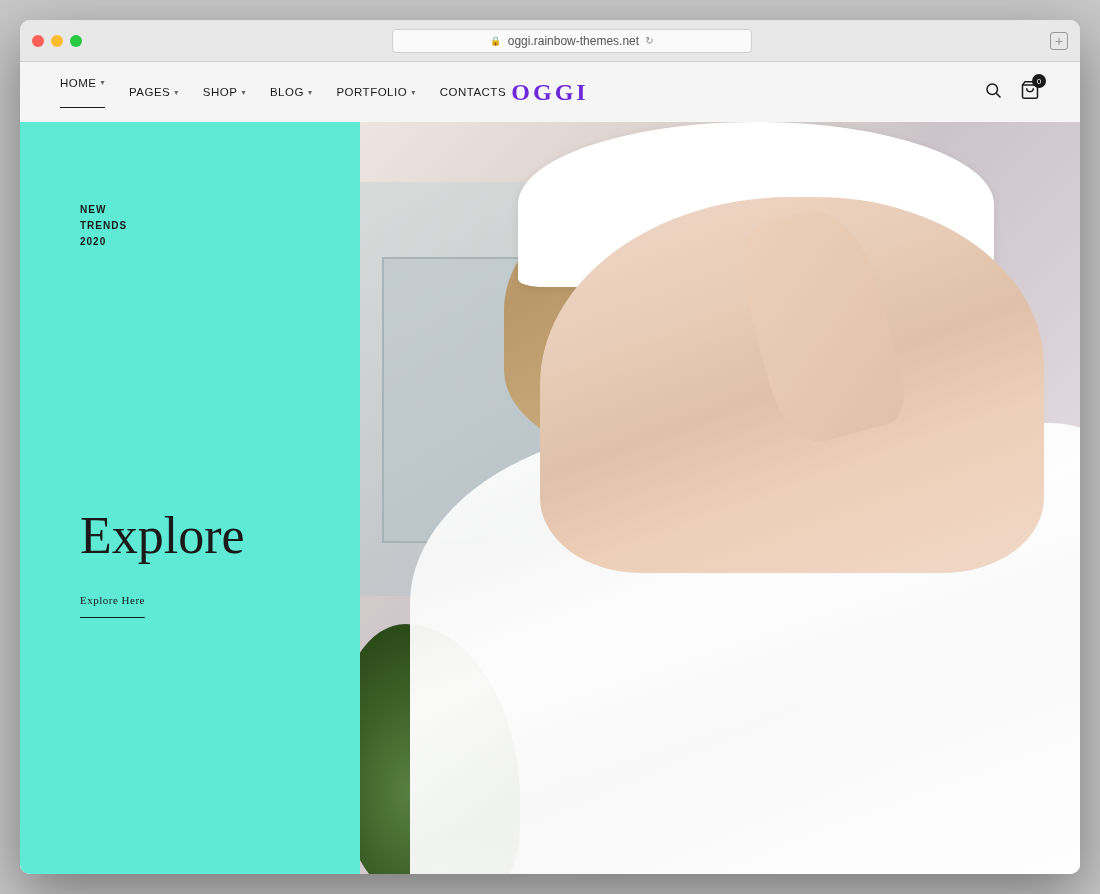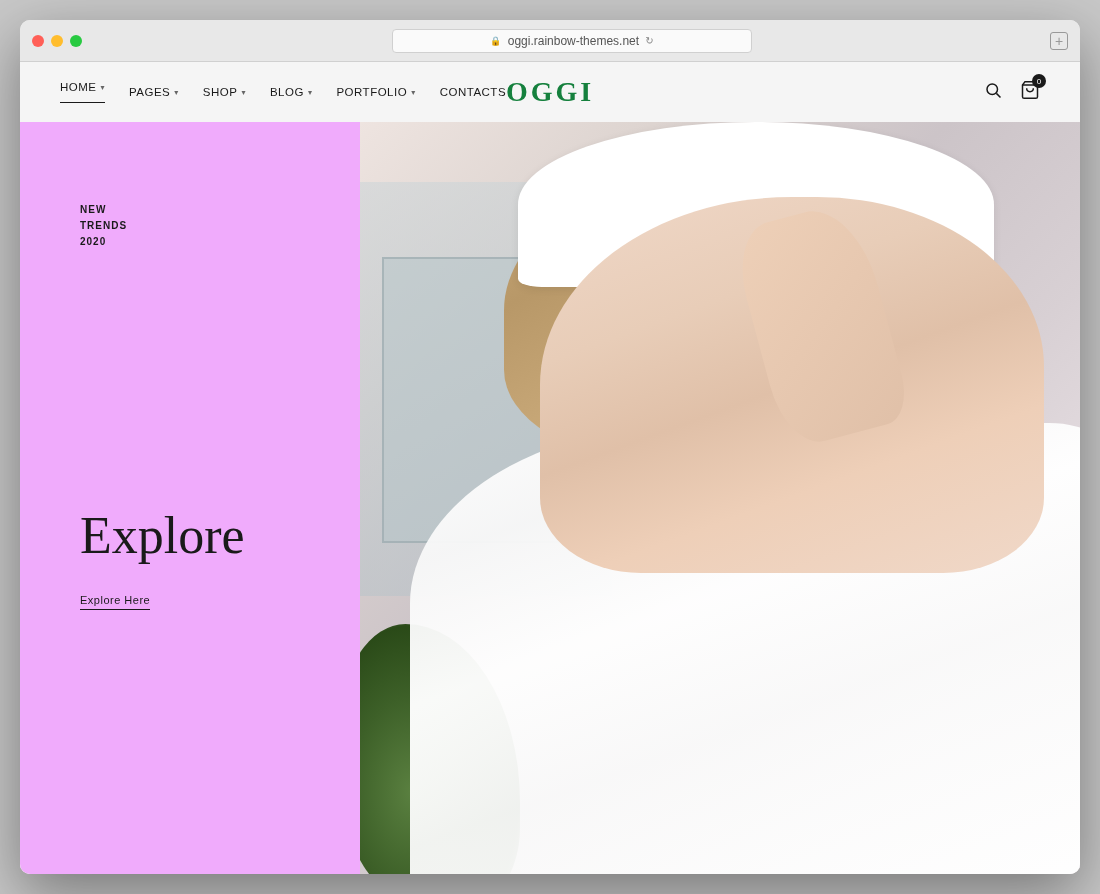--- a/index.html
+++ b/index.html
@@ -121,36 +121,36 @@
       text-transform: uppercase;
       cursor: pointer;
       display: flex;
       align-items: center;
       gap: 4px;
       white-space: nowrap;
     }
 
     .nav-item.active {
       border-bottom: 1.5px solid #1a1a1a;
-      padding-bottom: 9px;
+      padding-bottom: 18px;
     }
 
     .nav-chevron {
       font-size: 8px;
       color: #666;
     }
 
     .nav-logo {
       position: absolute;
       left: 50%;
       transform: translateX(-50%);
-      font-size: 28px;
+      font-size: 24px;
       font-weight: 700;
       letter-spacing: 3px;
-      color: #15803d;
+      color: #6d28d9;
       font-family: Georgia, serif;
     }
 
     .nav-right {
       margin-left: auto;
       display: flex;
       align-items: center;
       gap: 18px;
     }
 
@@ -181,21 +181,21 @@
       left: 0;
       right: 0;
       bottom: 0;
       display: flex;
     }
 
     
     .hero-left {
       width: 340px;
       flex-shrink: 0;
-      background: #f0abfc;
+      background: #5eead4;
       display: flex;
       flex-direction: column;
       padding: 80px 40px 60px 60px;
       position: relative;
     }
 
     .hero-tag {
       margin-bottom: 200px;
     }
 
@@ -217,23 +217,24 @@
       margin-bottom: 30px;
     }
 
     .hero-cta {
       display: inline-block;
       font-size: 11px;
       font-weight: 500;
       color: #1a1a1a;
       letter-spacing: 0.5px;
       border-bottom: 1.5px solid #1a1a1a;
-      padding-bottom: 3px;
+      padding-bottom: 11px;
       cursor: pointer;
       width: fit-content;
+      font-family: Liberation Serif, serif;
     }
 
     
     .hero-right {
       flex: 1;
       position: relative;
       overflow: hidden;
     }
 
     

